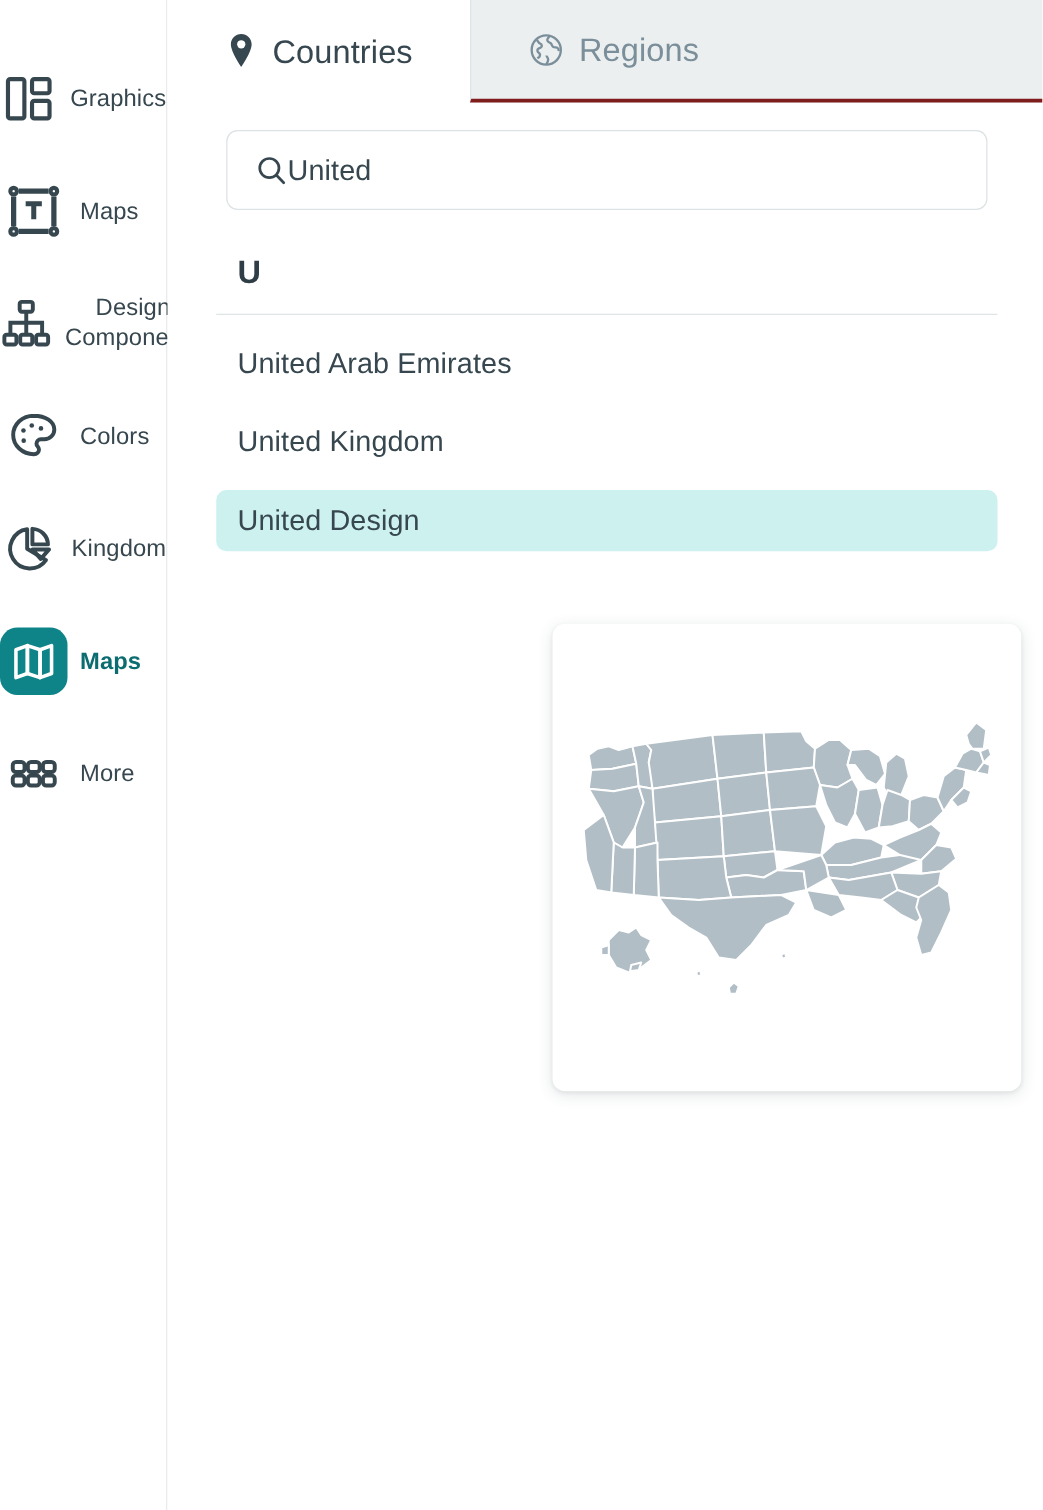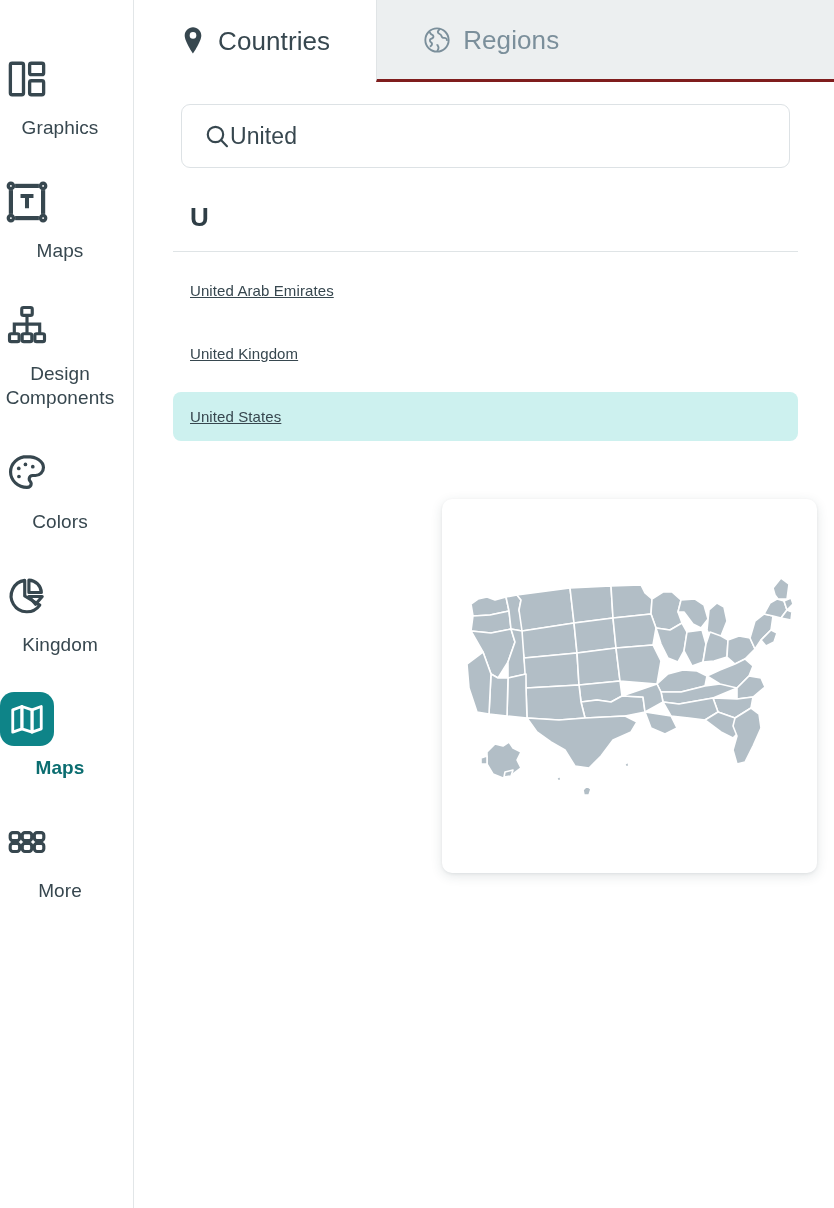--- a/index.html
+++ b/index.html
@@ -26,21 +26,21 @@
     height: 100%;
     background: #ffffff;
     border-right: 1px solid #e2e6e8;
     flex: 0 0 134px;
     position: relative;
     padding-top: 52px;
   }
   .rail-item {
     width: 100%;
     display: flex;
-    flex-direction: column;
+    align-items: center;
     gap: 10px;
     margin-bottom: 36px;
     cursor: pointer;
     user-select: none;
   }
   .rail-icon {
     width: 54px;
     height: 54px;
     display: flex;
     align-items: center;
@@ -151,24 +151,23 @@
     align-items: center;
     padding-left: 17px;
     border-radius: 8px;
     margin-top: 14px;
     cursor: pointer;
     user-select: none;
   }
   .result-row:first-of-type { margin-top: 18px; }
   .result-row.selected { background: #cdf1ef; }
   .result-label {
-    font-size: 15px;
+    font-size: 23px;
     color: #37474f;
     letter-spacing: .1px;
-    text-decoration: underline;
   }
 
   
   .map-card {
     position: absolute;
     left: 308px;
     top: 499px;
     width: 375px;
     height: 374px;
     background: #ffffff;
@@ -319,21 +318,21 @@
       <div class="group-letter">U</div>
       <div class="group-rule"></div>
 
       <div class="result-row">
         <span class="result-label">United Arab Emirates</span>
       </div>
       <div class="result-row">
         <span class="result-label">United Kingdom</span>
       </div>
       <div class="result-row selected">
-        <span class="result-label">United States</span>
+        <span class="result-label">United Design</span>
       </div>
     </div>
 
     <div class="map-card">
       <svg viewBox="0 0 330 240">
         <g fill="#b2bec6" stroke="#ffffff" stroke-width="1.6" stroke-linejoin="round">
 
           <path d="M6,38 L13,33 L22,31 L30,34 L41,31 L44,45 L25,49 L8,50 Z"></path>
           <path d="M8,50 L25,49 L44,45 L46,63 L26,67 L6,65 Z"></path>
           <path d="M44,45 L41,31 L52,29 L56,34 L54,44 L57,54 L57,65 L46,63 Z"></path>

